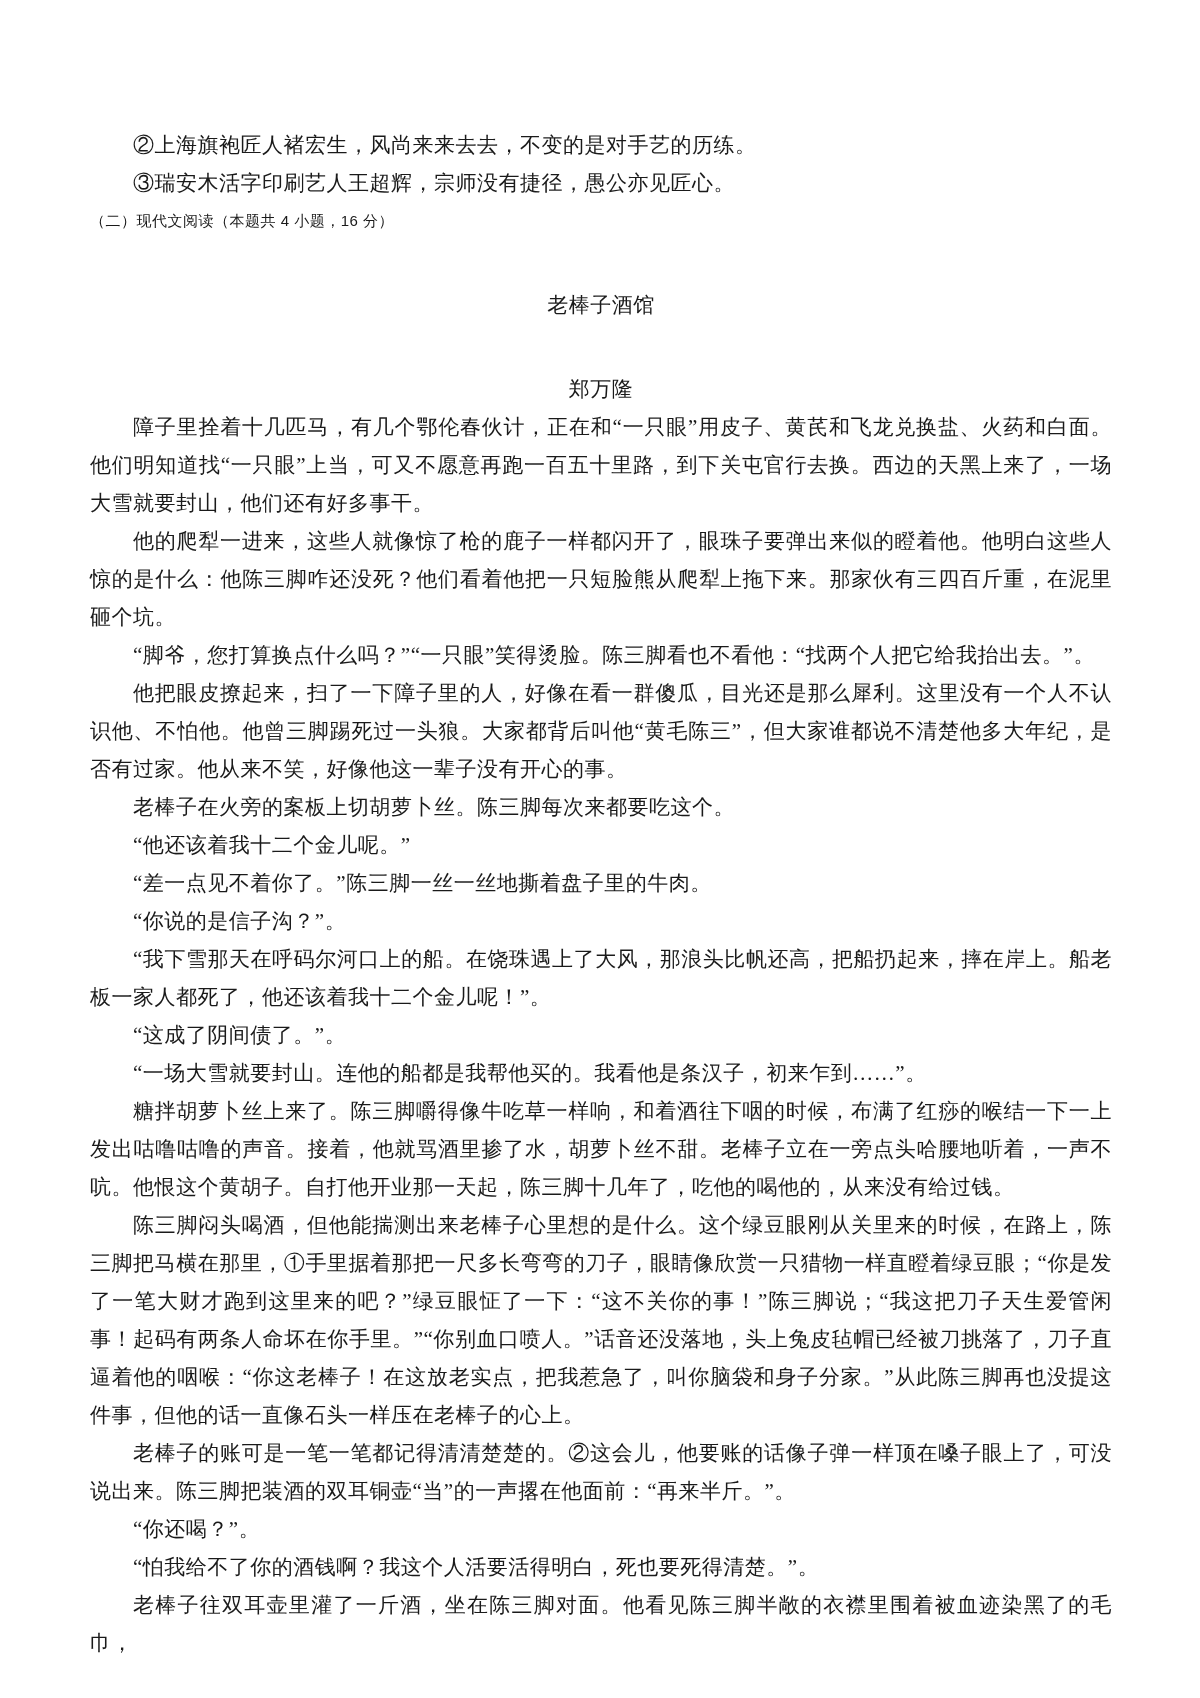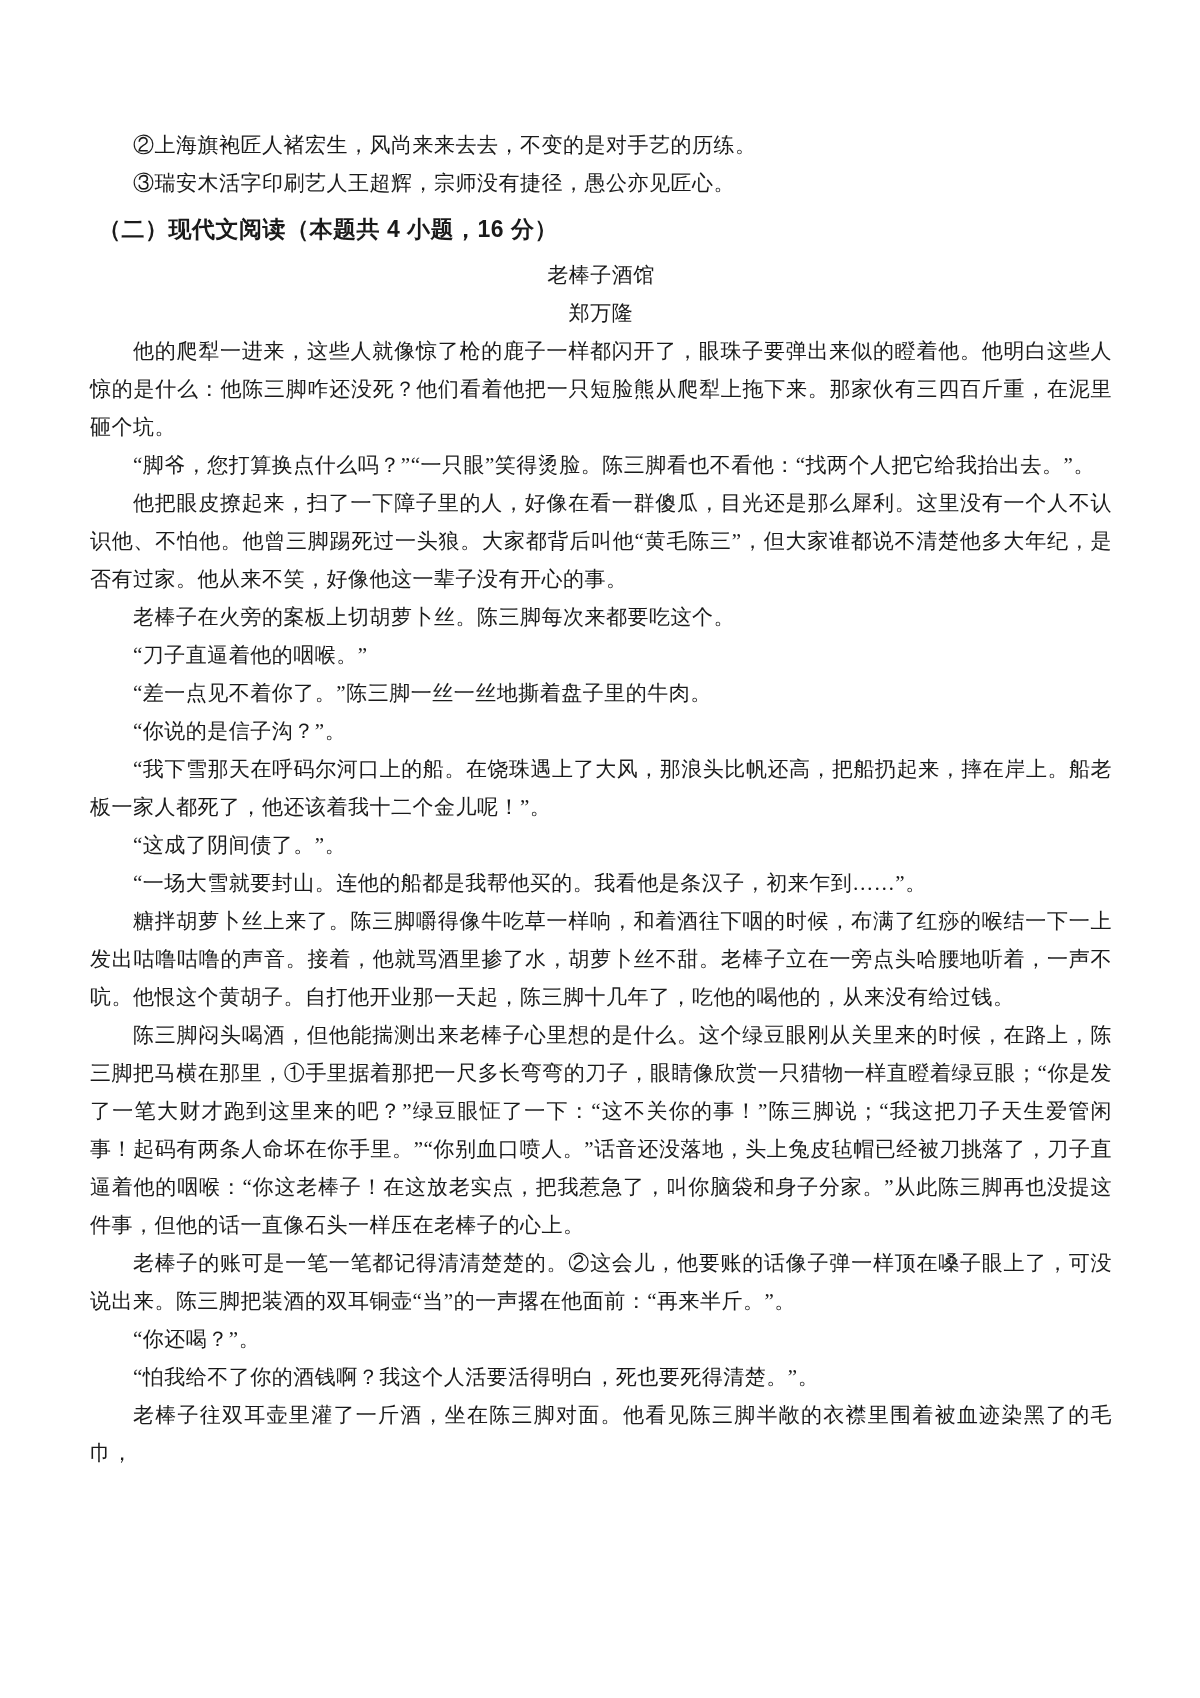--- a/index.html
+++ b/index.html
@@ -22,30 +22,31 @@
   }
   .body-p {
     margin: 0;
     font-size: 21px;
     line-height: 38px;
     text-align: justify;
     letter-spacing: 0.5px;
   }
   .indent { text-indent: 43px; }
   .bold-h {
-    margin: 8px;
+    margin: 0;
     font-family: "Liberation Sans", sans-serif;
-    font-weight: bold;
-    font-size: 23px;
+    font-weight: normal;
+    font-size: 15px;
     line-height: 38px;
     letter-spacing: 0.5px;
   }
   .center {
     text-align: center;
     text-indent: 0;
+    margin-top: 46px;
   }
   .u {
     text-underline-offset: 6px;
     text-decoration-thickness: 1.5px;
   }
 </style>
 </head>
 <body>
 
 <div class="page">
@@ -54,25 +55,26 @@
       <p class="body-p indent">②上海旗袍匠人褚宏生，风尚来来去去，不变的是对手艺的历练。</p>
       <p class="body-p indent">③瑞安木活字印刷艺人王超辉，宗师没有捷径，愚公亦见匠心。</p>
     </div>
 
   <p class="bold-h">（二）现代文阅读（本题共 4 小题，16 分）</p>
 
   <p class="body-p center">老棒子酒馆</p>
   <p class="body-p center">郑万隆</p>
 
   <div>
+      <p class="body-p indent"><span>障子里拴着十几匹马，有几个鄂伦春伙计，正在和“一只眼”用皮子、黄芪和飞龙兑换盐、火药和白面。他们明知道找“一只眼”上当，可又不愿意再跑一百五十里路，到下关屯官行去换。西边的天黑上来了，一场大雪就要封山，他们还有好多事干。</span></p>
       <p class="body-p indent"><span>他的爬犁一进来，这些人就像惊了枪的鹿子一样都闪开了，眼珠子要弹出来似的瞪着他。他明白这些人惊的是什么：他陈三脚咋还没死？他们看着他把一只短脸熊从爬犁上拖下来。那家伙有三四百斤重，在泥里砸个坑。</span></p>
       <p class="body-p indent"><span>“脚爷，您打算换点什么吗？”“一只眼”笑得烫脸。陈三脚看也不看他：“找两个人把它给我抬出去。”。</span></p>
       <p class="body-p indent"><span>他把眼皮撩起来，扫了一下障子里的人，好像在看一群傻瓜，目光还是那么犀利。这里没有一个人不认识他、不怕他。他曾三脚踢死过一头狼。大家都背后叫他“黄毛陈三”，但大家谁都说不清楚他多大年纪，是否有过家。他从来不笑，好像他这一辈子没有开心的事。</span></p>
       <p class="body-p indent"><span>老棒子在火旁的案板上切胡萝卜丝。陈三脚每次来都要吃这个。</span></p>
-      <p class="body-p indent"><span>“刀子直逼着他的咽喉。”</span></p>
+      <p class="body-p indent"><span>“他还该着我十二个金儿呢。”</span></p>
       <p class="body-p indent"><span>“差一点见不着你了。”陈三脚一丝一丝地撕着盘子里的牛肉。</span></p>
       <p class="body-p indent"><span>“你说的是信子沟？”。</span></p>
       <p class="body-p indent"><span>“我下雪那天在呼码尔河口上的船。在饶珠遇上了大风，那浪头比帆还高，把船扔起来，摔在岸上。船老板一家人都死了，他还该着我十二个金儿呢！”。</span></p>
       <p class="body-p indent"><span>“这成了阴间债了。”。</span></p>
       <p class="body-p indent"><span>“一场大雪就要封山。连他的船都是我帮他买的。我看他是条汉子，初来乍到……”。</span></p>
       <p class="body-p indent"><span>糖拌胡萝卜丝上来了。陈三脚嚼得像牛吃草一样响，和着酒往下咽的时候，布满了红痧的喉结一下一上发出咕噜咕噜的声音。接着，他就骂酒里掺了水，胡萝卜丝不甜。老棒子立在一旁点头哈腰地听着，一声不吭。他恨这个黄胡子。自打他开业那一天起，陈三脚十几年了，吃他的喝他的，从来没有给过钱。</span></p>
       <p class="body-p indent"><span>陈三脚闷头喝酒，但他能揣测出来老棒子心里想的是什么。这个绿豆眼刚从关里来的时候，在路上，陈三脚把马横在那里，①</span><span class="u">手里据着那把一尺多长弯弯的刀子，</span><span>眼睛像欣赏一只猎物一样直瞪着绿豆眼；“你是发了一笔大财才跑到这里来的吧？”绿豆眼怔了一下：“这不关你的事！”陈三脚说；“我这把刀子天生爱管闲事！起码有两条人命坏在你手里。”“你别血口喷人。”话音还没落地，头上兔皮毡帽已经被刀挑落了，刀子直逼着他的咽喉：“你这老棒子！在这放老实点，把我惹急了，叫你脑袋和身子分家。”从此陈三脚再也没提这件事，但他的话一直像石头一样压在老棒子的心上。</span></p>
       <p class="body-p indent"><span>老棒子的账可是一笔一笔都记得清清楚楚的。②</span><span class="u">这会儿，他要账的话像子弹一样顶在嗓子眼上了，可没说出来。</span><span>陈三脚把装酒的双耳铜壶“当”的一声撂在他面前：“再来半斤。”。</span></p>
       <p class="body-p indent"><span>“你还喝？”。</span></p>
       <p class="body-p indent"><span>“怕我给不了你的酒钱啊？我这个人活要活得明白，死也要死得清楚。”。</span></p>

